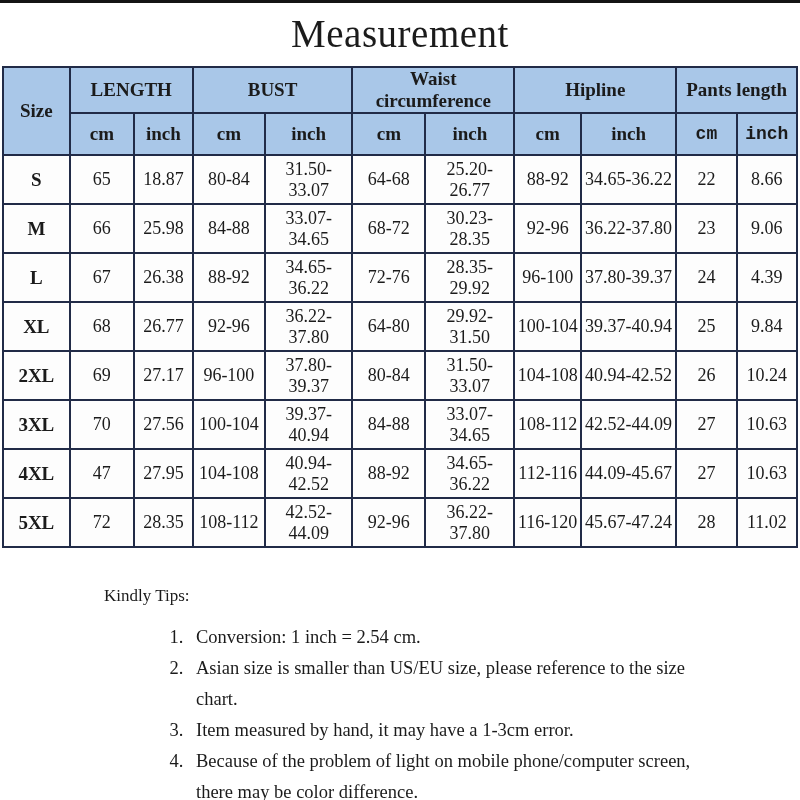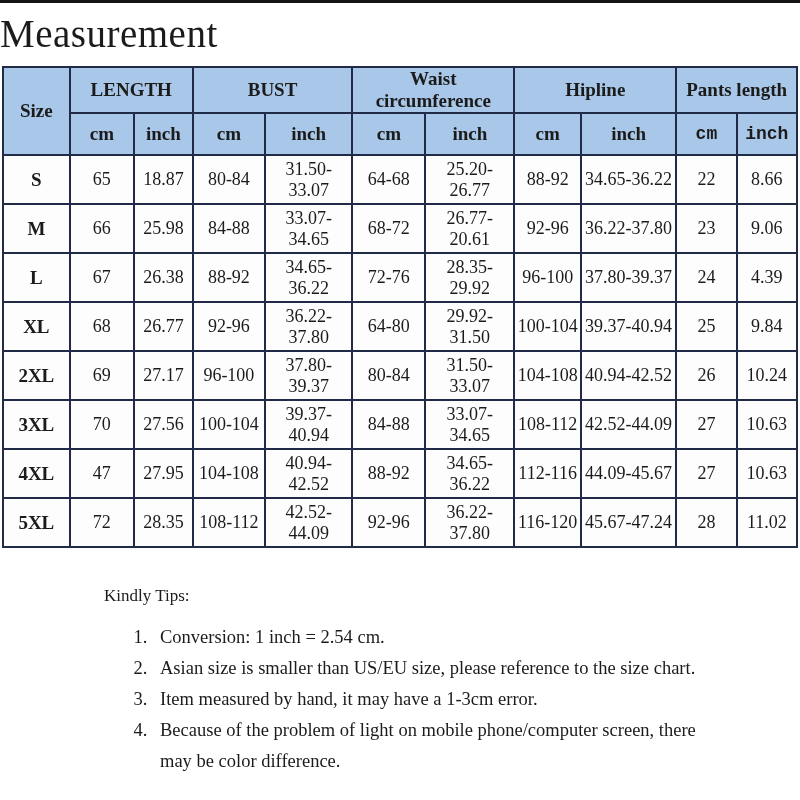--- a/index.html
+++ b/index.html
@@ -9,21 +9,21 @@
     background: #ffffff;
     font-family: "Liberation Serif", serif;
     color: #1b1b1b;
     overflow: hidden;
   }
   .top-bar {
     width: 100%; height: 3px;
     background: #141414;
   }
   .page-title {
-    text-align: left;
+    text-align: center;
     font-size: 39px;
     font-weight: 500;
     letter-spacing: 0.5px;
     margin: 9px 0 10px 0;
     line-height: 44px;
   }
   table.measurement {
     border-collapse: collapse;
     table-layout: fixed;
     width: 796px;
@@ -73,21 +73,21 @@
     font-weight: 500;
     margin: 38px 0 0 104px;
   }
   ol.tips-list {
     margin: 16px 0 0 128px;
     padding-left: 24px;
     max-width: 585px;
     font-size: 18.5px;
     line-height: 31px;
   }
-  ol.tips-list li { padding-left: 8px; }
+  ol.tips-list li { padding-left: 8px; margin-left: 36px; }
 </style>
 </head>
 <body>
 
 <div class="top-bar"></div>
 
 <h1 class="page-title">Measurement</h1>
 
 <table class="measurement">
   <colgroup>
@@ -139,21 +139,21 @@
         <td>22</td>
         <td>8.66</td>
       </tr>
       <tr>
         <th>M</th>
         <td>66</td>
         <td>25.98</td>
         <td>84-88</td>
         <td>33.07-34.65</td>
         <td>68-72</td>
-        <td>26.77-20.61</td>
+        <td>30.23-28.35</td>
         <td>92-96</td>
         <td>36.22-37.80</td>
         <td>23</td>
         <td>9.06</td>
       </tr>
       <tr>
         <th>L</th>
         <td>67</td>
         <td>26.38</td>
         <td>88-92</td>

